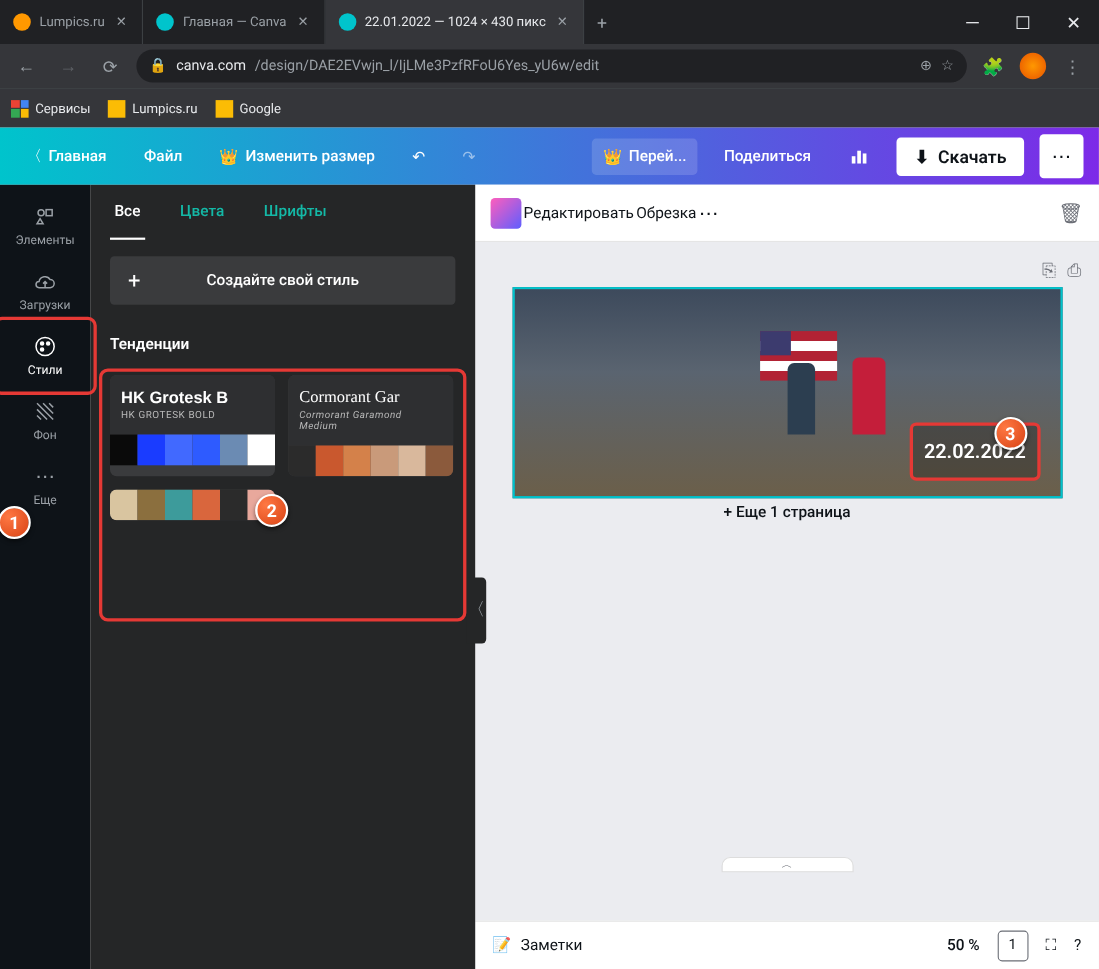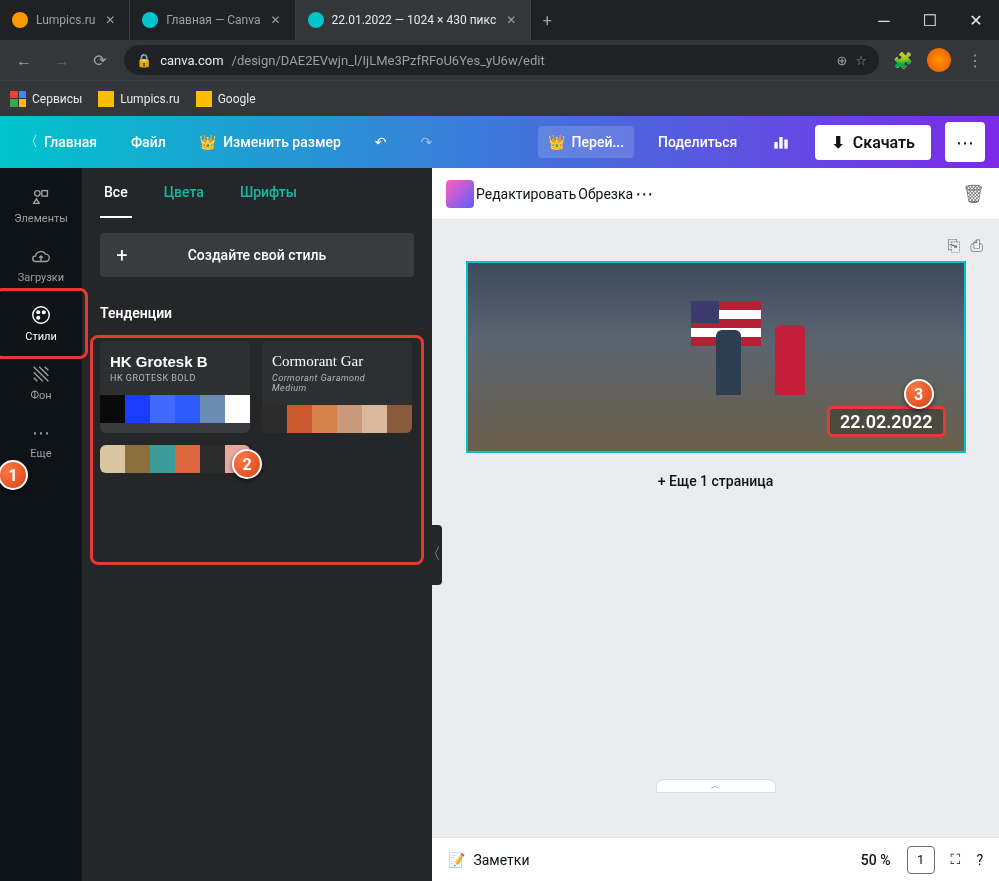--- a/index.html
+++ b/index.html
@@ -59,22 +59,22 @@
 .ctool-right{margin-left:auto;display:flex;gap:12px}
 .cwork{flex:1;overflow:auto;padding:16px;display:flex;flex-direction:column;align-items:center;position:relative}
 .pageacts{align-self:flex-end;display:flex;gap:10px;margin-bottom:6px;color:#6b6e76}
 .page{width:500px;height:192px;border:2px solid #00c4cc;background:#4a5568;position:relative;overflow:hidden}
 .scene{position:absolute;inset:0;background:linear-gradient(180deg,#3d4a5c 0%,#5a6470 40%,#6b5f4a 100%)}
 .scene::before{content:"";position:absolute;left:45%;top:20%;width:70px;height:45px;background:linear-gradient(#b22234 0,#b22234 20%,#fff 20%,#fff 40%,#b22234 40%,#b22234 60%,#fff 60%,#fff 80%,#b22234 80%)}
 .scene::after{content:"";position:absolute;left:45%;top:20%;width:28px;height:22px;background:#3c3b6e}
 .figure{position:absolute;width:30px;height:70px;background:#8b0000;bottom:30%;border-radius:6px 6px 0 0}
 .figure.f1{left:50%;background:#2c3e50;width:25px;height:65px}
 .figure.f2{left:62%;background:#c41e3a}
-.datebox{position:absolute;right:18px;bottom:14px;background:rgba(0,0,0,.25);color:#fff;padding:2px 10px;font-size:18px;font-weight:600;border:3px solid #e53935;border-radius:6px}
-.addpage{margin-top:20px;font-size:14px;color:#0e1318;cursor:pointer;font-weight:500}
+.datebox{position:absolute;right:18px;bottom:14px;background:rgba(0,0,0,.25);color:#fff;padding:13px 10px;font-size:18px;font-weight:600;border:3px solid #e53935;border-radius:6px}
+.addpage{margin-top:5px;font-size:14px;color:#0e1318;cursor:pointer;font-weight:500}
 .cbot{height:44px;background:#fff;border-top:1px solid #e5e5e5;display:flex;align-items:center;padding:0 16px;gap:16px}
 .cbot-left{display:flex;align-items:center;gap:8px;color:#0e1318;font-size:14px}
 .cbot-right{margin-left:auto;display:flex;align-items:center;gap:16px;color:#0e1318;font-size:14px}
 .zoomval{font-weight:500}
 .pagenum{width:28px;height:28px;border:1.5px solid #6b6e76;border-radius:4px;display:flex;align-items:center;justify-content:center;font-size:13px}
 .marker{position:absolute;width:30px;height:30px;background:radial-gradient(circle at 30% 30%,#ff7843,#d84315);border:2px solid #fff;border-radius:50%;display:flex;align-items:center;justify-content:center;color:#fff;font-weight:700;font-size:16px;z-index:100;box-shadow:0 2px 4px rgba(0,0,0,.5)}
 .redbox{position:absolute;border:3px solid #e53935;border-radius:8px;z-index:50;pointer-events:none}
 .scrollhandle{position:absolute;left:50%;bottom:44px;transform:translateX(-50%);width:120px;height:14px;background:#fff;border:1px solid #ddd;border-radius:8px 8px 0 0;display:flex;align-items:center;justify-content:center;color:#6b6e76;font-size:10px}
 </style>
 </head>

